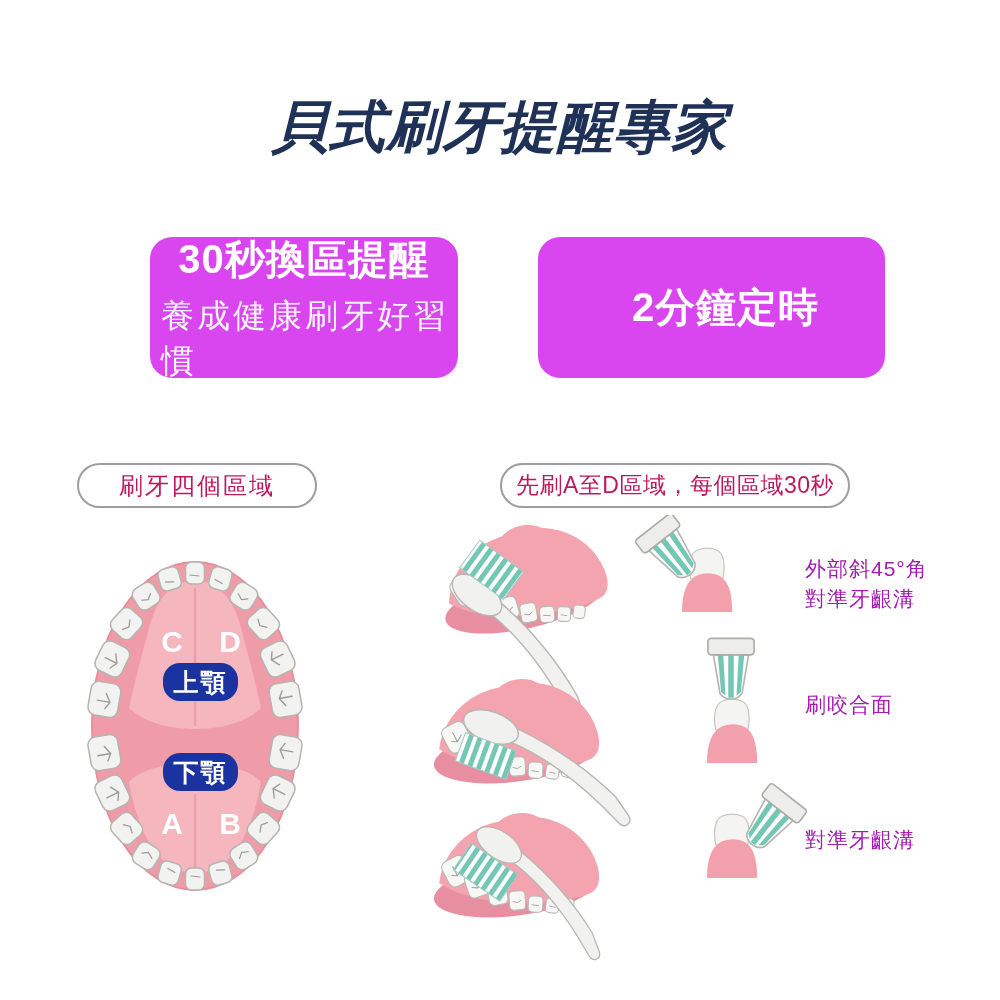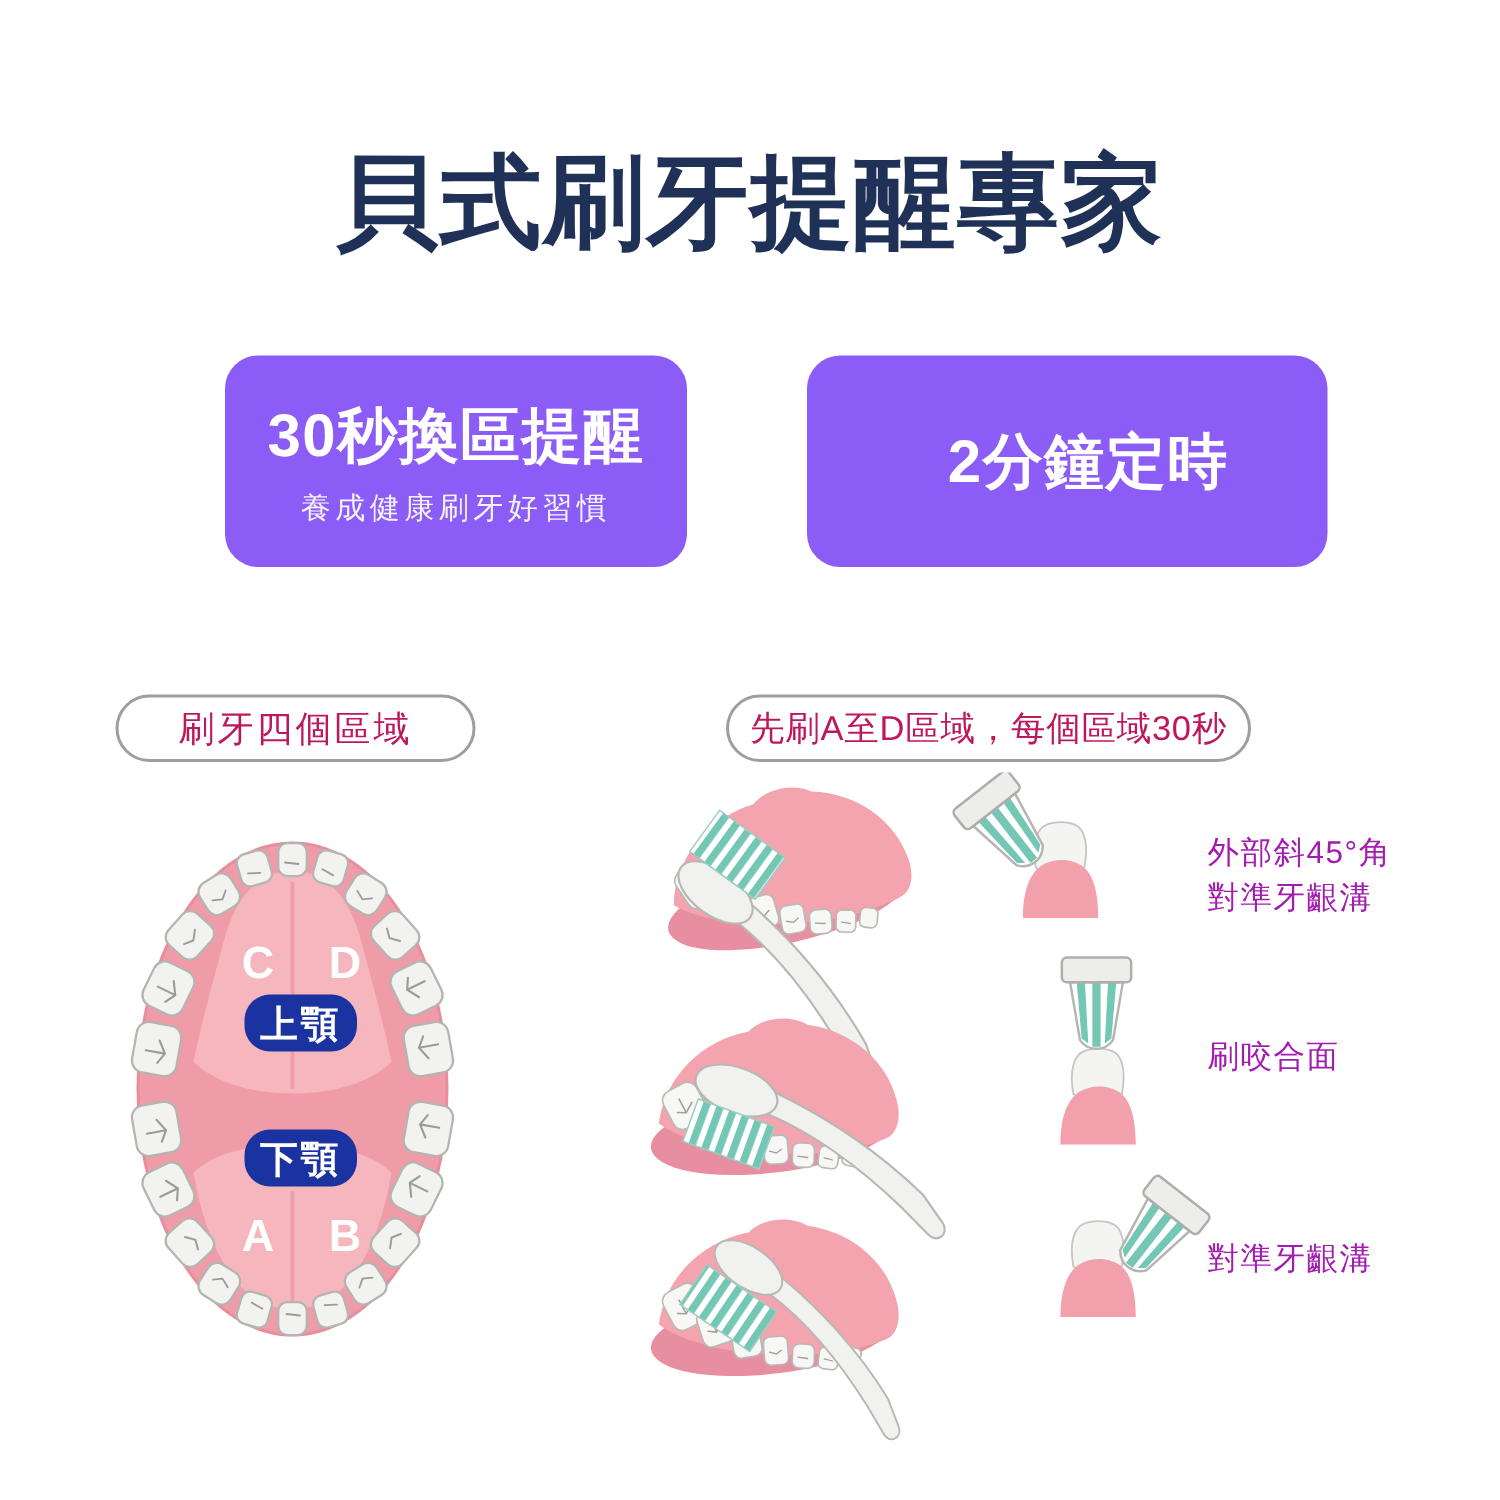--- a/index.html
+++ b/index.html
@@ -1,33 +1,33 @@
 <!DOCTYPE html>
 <html><head>
 <meta charset="utf-8">
 <style>
   html,body{margin:0;padding:0;background:#ffffff;}
   body{font-family:"Liberation Sans", sans-serif;}
   .page{position:relative;width:1000px;height:1000px;background:#ffffff;overflow:hidden;margin:0 auto;}
 
   .title{position:absolute;top:90px;left:0;width:100%;margin:0;text-align:center;
-         font-size:68px;font-weight:900;color:#1F3156;letter-spacing:1px;}
-
-  .card{position:absolute;top:237px;height:141px;background:#8b5cf6;border-radius:22px;
+         font-size:56px;font-weight:900;font-style:italic;color:#1F3156;letter-spacing:1px;}
+
+  .card{position:absolute;top:237px;height:141px;background:#d946ef;border-radius:22px;
         display:flex;flex-direction:column;align-items:center;justify-content:center;gap:7px;}
   .card-left{left:150px;width:308px;}
   .card-right{left:538px;width:319px;padding-left:28px;}
   .card-title{font-size:40px;font-weight:bold;color:#ffffff;letter-spacing:1px;}
-  .card-sub{font-size:20px;color:#F4F2FB;letter-spacing:3px;}
+  .card-sub{font-size:33px;color:#F4F2FB;letter-spacing:3px;margin-left:11px;}
 
   .pill{position:absolute;top:463px;height:45px;border:2px solid #9E9E9E;border-radius:26px;
         color:#be185d;display:flex;align-items:center;justify-content:center;
         box-sizing:border-box;white-space:nowrap;background:#fff;}
   .pill-zones{left:77px;width:240px;font-size:24px;letter-spacing:2px;}
-  .pill-seq{left:484px;width:350px;font-size:23px;letter-spacing:0.5px;}
+  .pill-seq{left:500px;width:350px;font-size:23px;letter-spacing:0.5px;}
 
   .mouth{position:absolute;left:85px;top:556px;width:220px;height:340px;}
   .steps-art{position:absolute;left:415px;top:515px;width:420px;height:460px;}
 
   .caption{position:absolute;color:#a21caf;font-size:21px;line-height:30px;letter-spacing:1px;}
   .cap1{left:805px;top:554px;}
   .cap2{left:805px;top:690px;}
   .cap3{left:805px;top:825px;}
 </style>
 </head>

